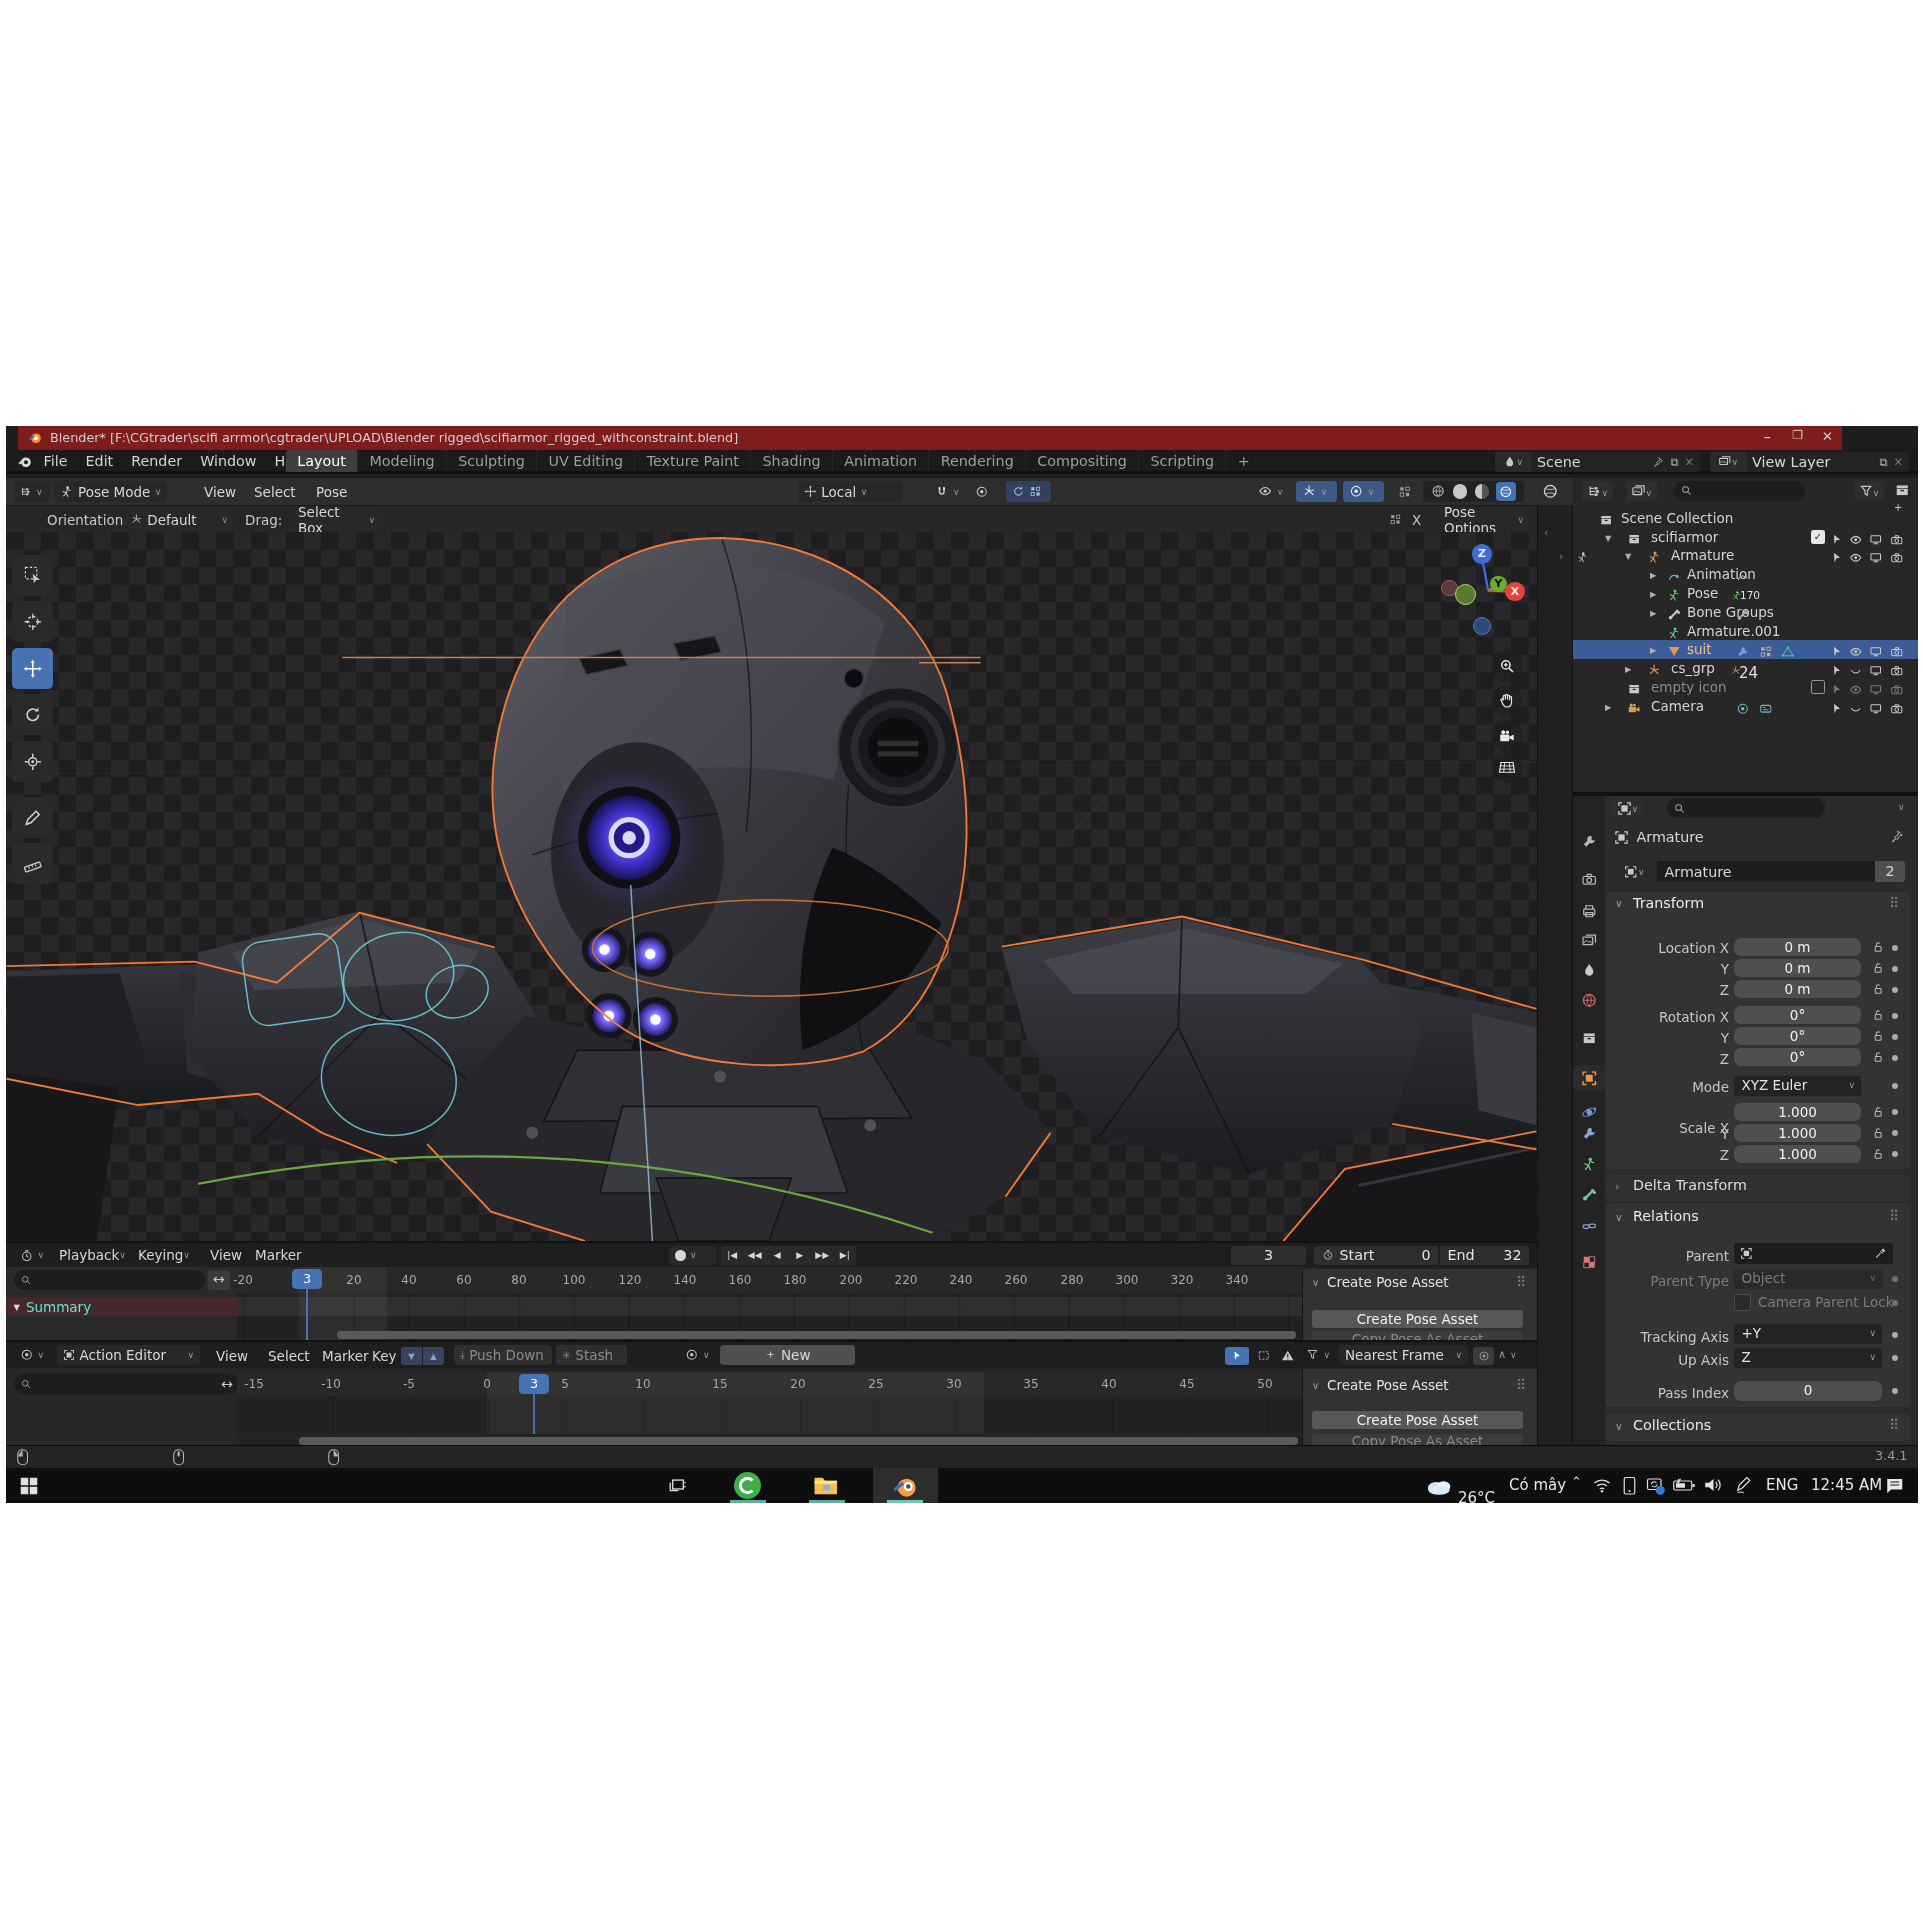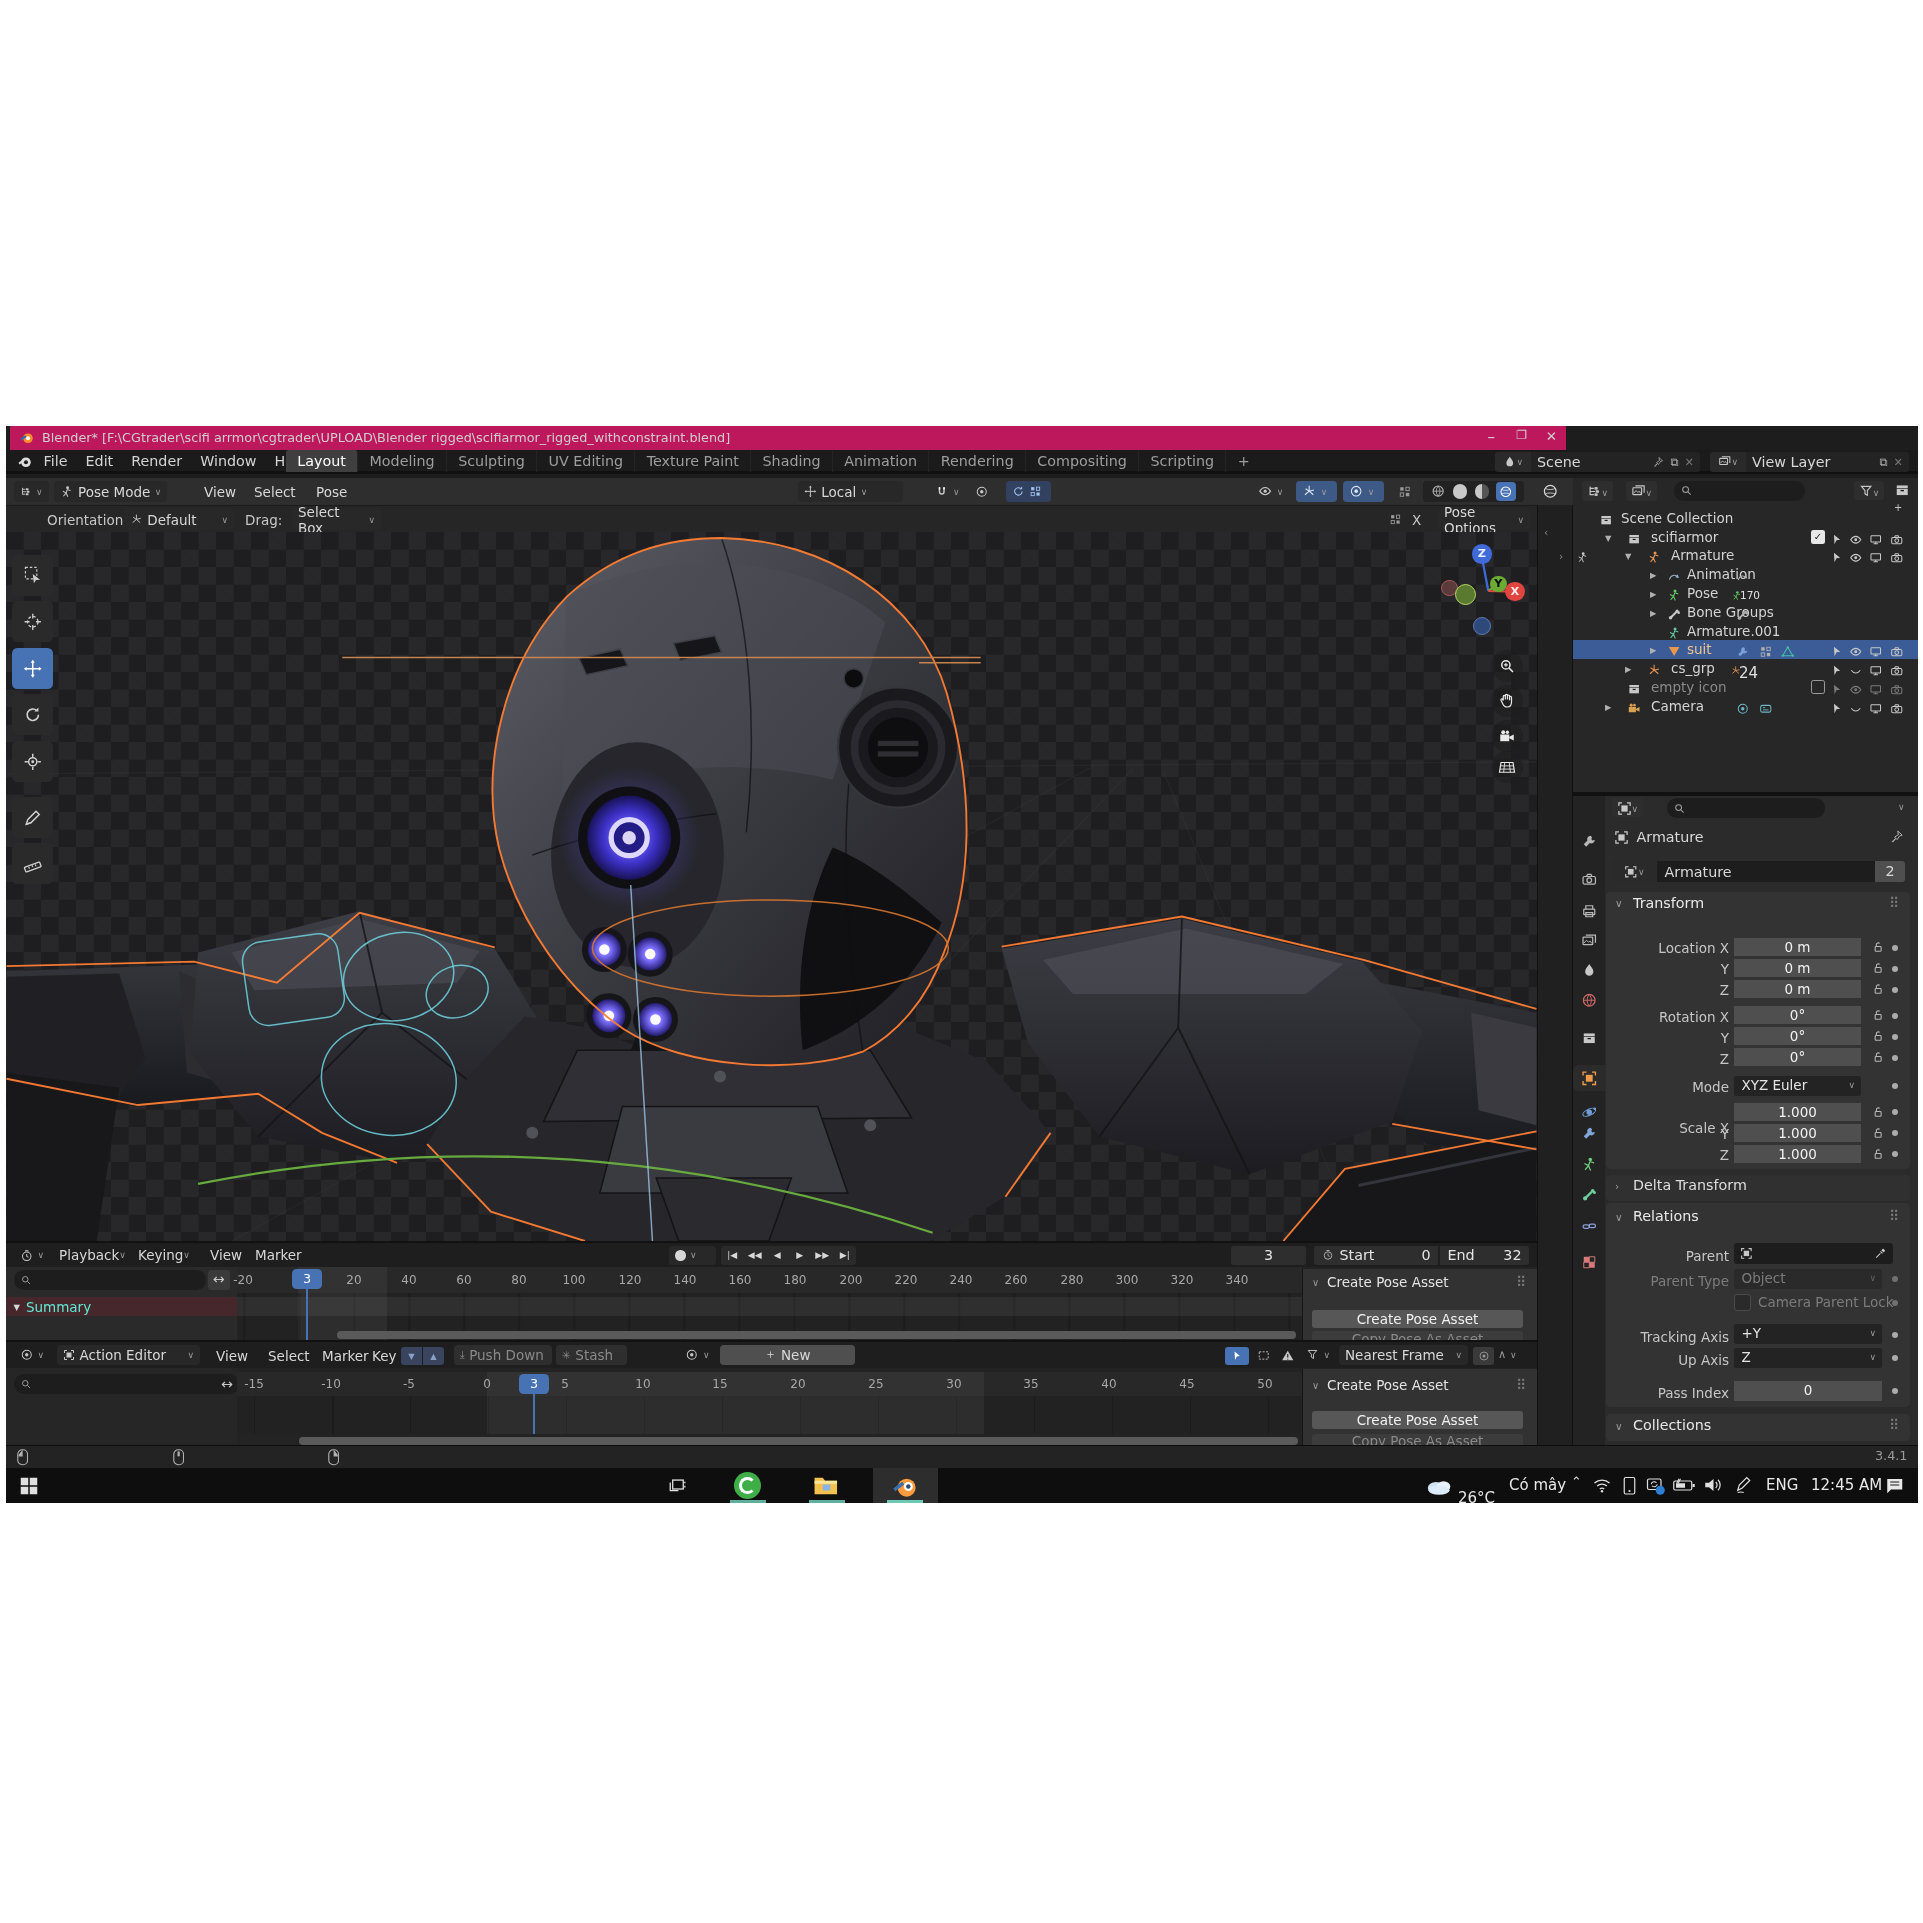--- a/index.html
+++ b/index.html
@@ -1,20 +1,20 @@
 <!DOCTYPE html>
 <html style="font-size:12px"><head>
 <meta charset="utf-8">
 <style>
 *{margin:0;padding:0;box-sizing:border-box}
 html,body{width:1924px;height:1924px;overflow:hidden}
 body{background:#fff;font-family:"DejaVu Sans",sans-serif;color:#d8d8d8}
 svg.ic{display:inline-block;vertical-align:middle}
 #window{position:absolute;left:6px;top:426px;width:1912px;height:1042px;background:#1d1d1d;overflow:hidden;font-size:14.3px}
-#titlebar{position:absolute;left:4px;top:0;width:1556px;height:24px;background:#be185d;color:#cfcfcf;font-size:12.8px}
+#titlebar{position:absolute;left:12px;top:0;width:1824px;height:24px;background:#7f1d1d;color:#cfcfcf;font-size:12.8px}
 #menubar{position:absolute;left:0;top:24px;width:1912px;height:24px;background:#1b1b1b;border-bottom:3.8px solid #101010}
 .menuitem{display:inline-block;padding:3px 9px;color:#d4d4d4}
 .wstab{display:inline-block;padding:3px 11.3px;color:#9e9e9e;border-right:0.8px solid #242424}
 .wstab.active{background:#3f3f3f;color:#fff;border-radius:3px 3px 0 0}
 #vp-header{position:absolute;left:0;top:52px;width:1567px;height:27px;background:#2e2e2e}
 #vp-tools{position:absolute;left:0;top:79px;width:1567px;height:27px;background:#262626;border-top:0.8px solid #1a1a1a}
 #viewport{position:absolute;left:0;top:106px;width:1531px;height:709px;background-color:#1e1e21;background-image:linear-gradient(45deg,#28282b 25%,transparent 25%,transparent 75%,#28282b 75%),linear-gradient(45deg,#28282b 25%,transparent 25%,transparent 75%,#28282b 75%);background-position:0 0,17.7px 17.7px;background-size:35px 35px;overflow:hidden}
 #strip{position:absolute;left:1531px;top:79px;width:36px;height:940px;background:#202020;border-left:1.5px solid #111;border-right:1.5px solid #111}
 #outliner{position:absolute;left:1567px;top:52px;width:345px;height:314px;background:#272727;overflow:hidden}
 #rb-border{position:absolute;left:1567px;top:366px;width:345px;height:3.8px;background:#111}
@@ -25,21 +25,21 @@
 #dope{position:absolute;left:0;top:916px;width:1531px;height:103px;background:#232323;overflow:hidden}
 #statusbar{position:absolute;left:0;top:1019px;width:1912px;height:22.5px;background:#232323;border-top:1.5px solid #0c0c0c;color:#9a9a9a;font-size:12.8px}
 #taskbar{position:absolute;left:6px;top:1468px;width:1912px;height:35px;background:#0e0e0e;color:#e8e8e8;font-size:15px}
 .hdrbtn{position:absolute;height:21px;top:3px;background:#282828;border-radius:3.8px;color:#d8d8d8;display:flex;align-items:center;gap:4.5px;padding:0 6px;font-size:13.5px}
 .chev{font-size:9px;color:#9a9a9a}
 .vpmenu{position:absolute;top:3px;height:21px;display:flex;align-items:center;color:#d8d8d8;font-size:13.5px}
 .field{background:#2e2e2e;border-radius:3px;display:flex;align-items:center;color:#e4e4e4}
 .tick{position:absolute;transform:translateX(-50%);color:#a8a8a8;font-size:12px}
 .panel{background:#333;border-radius:4.5px;position:absolute}
 .rowlabel{position:absolute;text-align:right;color:#c6c6c6;font-size:13.5px}
-.numfield{position:absolute;background:#4f4f4f;border-radius:0;color:#f2f2f2;font-size:13.5px;text-align:center;line-height:18px}
+.numfield{position:absolute;background:#4f4f4f;border-radius:7px;color:#f2f2f2;font-size:13.5px;text-align:center;line-height:18px}
 .dropfield{position:absolute;background:#232323;border-radius:2.3px;color:#e4e4e4;font-size:13.5px;line-height:19.5px;padding-left:7.5px}
 .dot{position:absolute;width:6px;height:6px;border-radius:50%;background:#ababab}
 .olrow{position:absolute;left:0;width:345px;height:19px;display:flex;align-items:center;font-size:13.5px;color:#d4d4d4}
 .toolbtn{position:absolute;left:6px;width:41px;height:41px;background:#2b2b2bEE;border-radius:5.3px;display:flex;align-items:center;justify-content:center}
 .gizball{position:absolute;border-radius:50%;display:flex;align-items:center;justify-content:center;font-size:11.3px;font-weight:bold;color:#0e0e0e}
 .vpicon{position:absolute;width:32px;height:32px;border-radius:50%;background:rgba(30,30,30,.55);display:flex;align-items:center;justify-content:center}
 </style>
 </head>
 <body>
 

